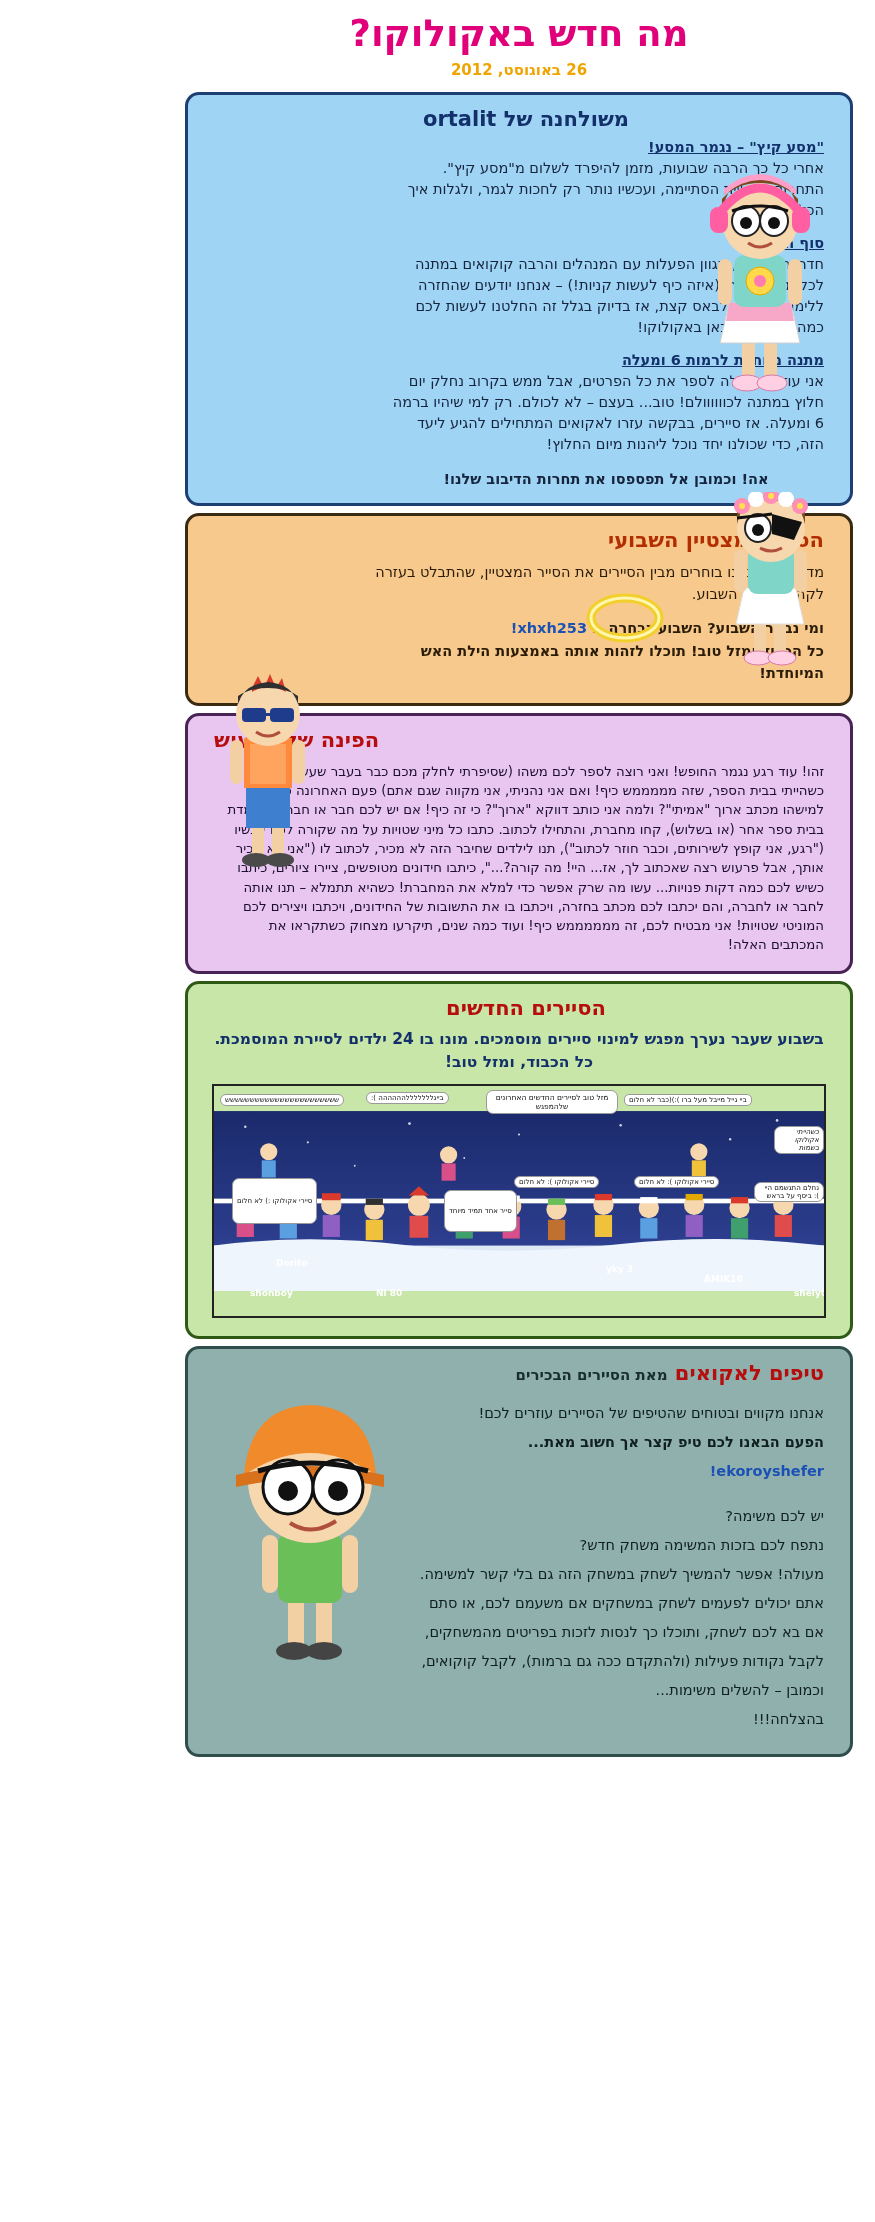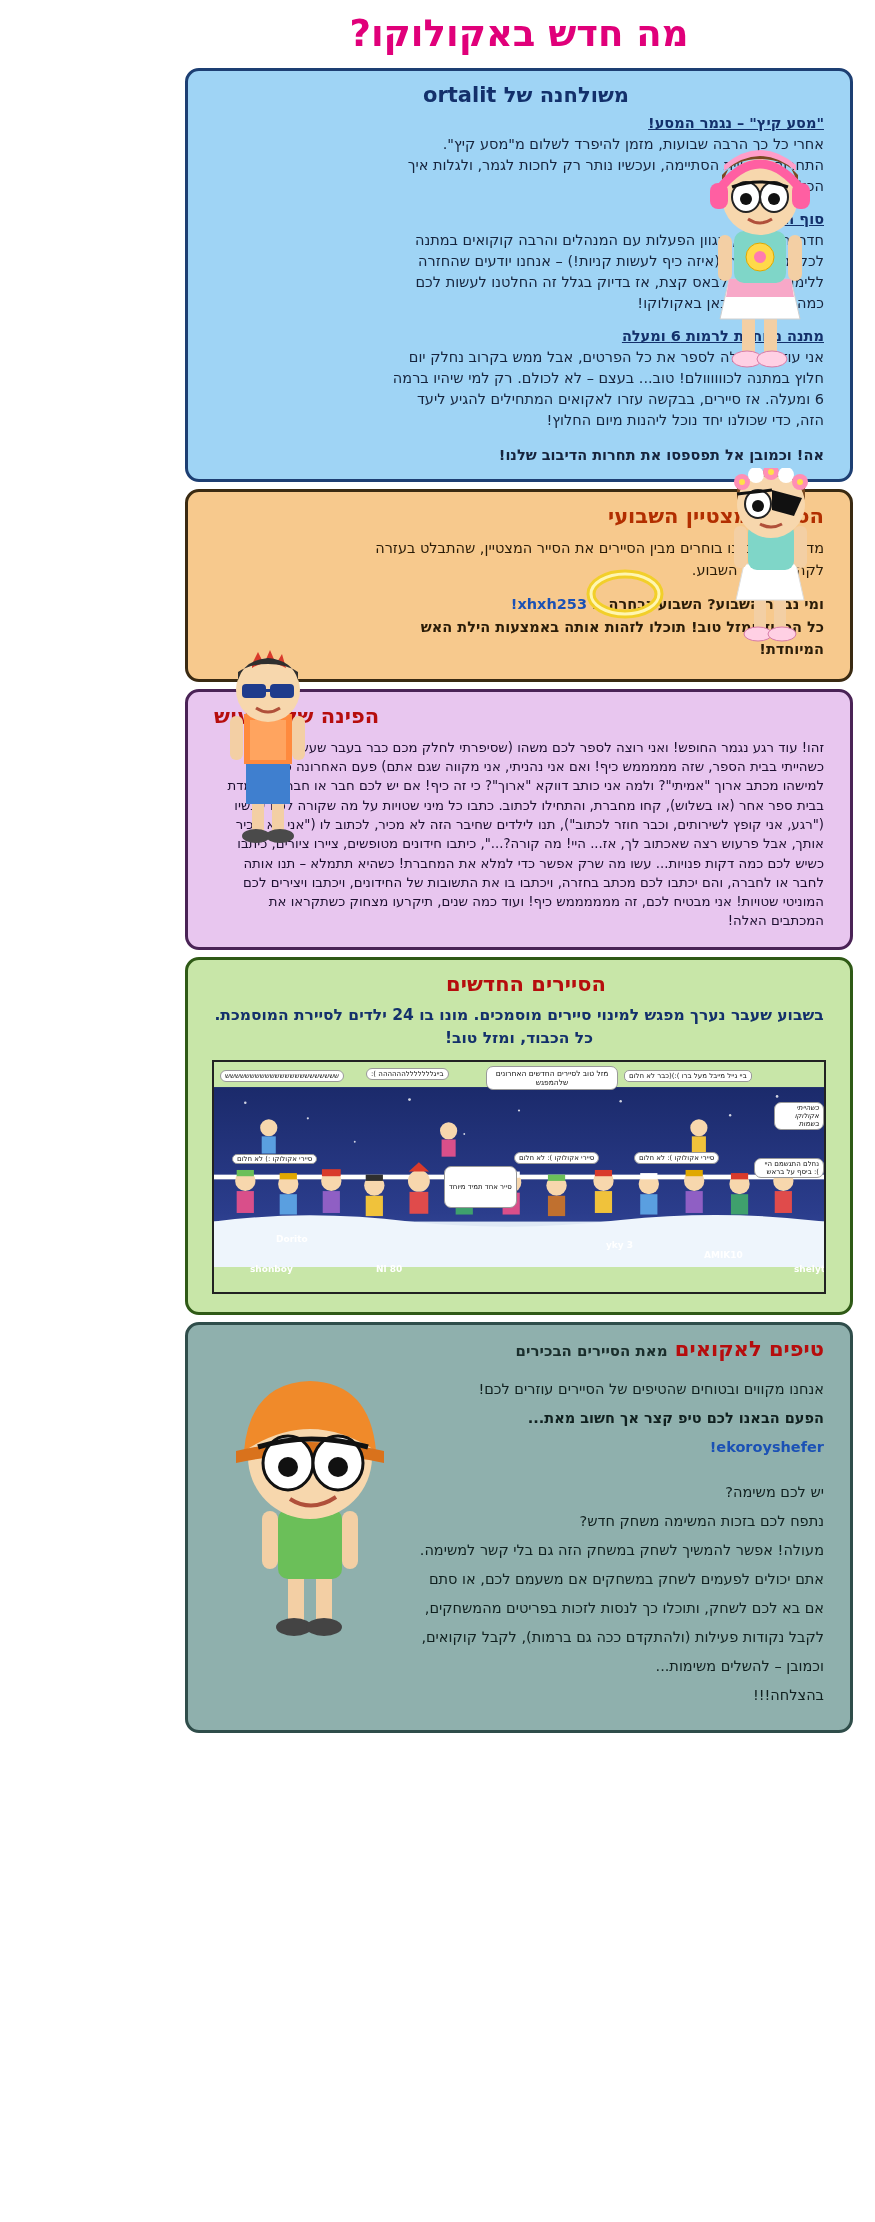--- a/index.html
+++ b/index.html
@@ -39,21 +39,21 @@
   .p-mail{background:#9fd4f5;border-color:#1d3f73;}
   .p-mail h2{color:#13306b;}
   .p-mail .body{padding:4px 26px 16px 200px;text-align:right;}
   .sec{margin-bottom:14px;}
   .sec .hd{
     font-size:14.5px;font-weight:bold;text-decoration:underline;
     color:#13306b;margin-bottom:3px;
   }
   .sec .hd.red{color:#c01414;}
   .sec p{margin:0;font-size:14.5px;line-height:1.45;color:#16243d;}
-  .closing{font-size:14.5px;font-weight:bold;color:#16243d;padding-top:2px;}
+  .closing{font-size:14.5px;font-weight:bold;color:#16243d;padding-top:2px;text-align:center;}
 
   
   .char1{position:absolute;right:6px;top:48px;width:170px;height:260px;}
 
   
   .p-player{background:#f7c98d;border-color:#3a2a12;}
   .p-player h2{color:#b22e00;padding-right:26px;text-align:right;}
   .p-player .body{padding:6px 26px 18px 170px;text-align:right;font-size:14.5px;line-height:1.5;color:#2a1c08;}
   .p-player .winner{font-weight:bold;}
   .p-player .winner .nick{color:#1b51b5;}
@@ -86,20 +86,21 @@
 
   .spacer{height:16px;}
 </style>
 </head>
 <body>
 
 <div class="page">
 
   <div class="masthead">
     <div class="title">מה חדש באקולוקו?</div>
+    <div class="date">26 באוגוסט, 2012</div>
   </div>
 
   <div class="panel p-mail">
     <h2>משולחנה של ortalit</h2>
 
     <svg class="char1" viewBox="0 0 170 260">
 
       <rect x="68" y="196" width="13" height="40" fill="#f3cfa4"></rect>
       <rect x="90" y="196" width="13" height="40" fill="#f3cfa4"></rect>
       <ellipse cx="73" cy="240" rx="15" ry="8" fill="#ffd0e4" stroke="#d77ba8"></ellipse>
@@ -344,21 +345,21 @@
         </g>
       </svg>
 
       <div style="position:absolute;left:6px;top:8px;background:#fff;border:1px solid #999;border-radius:7px;padding:1px 4px;font-size:7px;color:#111;max-width:120px;">ששששששששששששששששששששששש</div>
       <div style="position:absolute;left:140px;top:6px;background:#fff;border:1px solid #999;border-radius:7px;padding:1px 4px;font-size:7px;color:#111;max-width:110px;margin-left:12px;">בייגלללללללהההההה ):</div>
       <div style="position:absolute;left:272px;top:4px;background:#fff;border:1px solid #999;border-radius:7px;padding:2px 5px;font-size:7.5px;color:#111;max-width:120px;text-align:center;">מזל טוב לסיירים החדשים האחרונים שלהמפגש</div>
       <div style="position:absolute;left:410px;top:8px;background:#fff;border:1px solid #999;border-radius:5px;padding:1px 4px;font-size:7px;color:#111;max-width:130px;">ביי גייל מייבל מעל ברו ):)(כבר לא חלום</div>
       <div style="position:absolute;left:560px;top:40px;background:#fff;border:1px solid #999;border-radius:7px;padding:1px 4px;font-size:7px;color:#111;max-width:110px;font-style:italic;">כשהייתי אקולוקו בשמות</div>
       <div style="position:absolute;left:672px;top:56px;background:#fff;border:1px solid #999;border-radius:7px;padding:1px 4px;font-size:7px;color:#111;max-width:110px;">סיירי אקולוקו גבו ): מגנים בעולם</div>
 
-      <div style="position:absolute;left:18px;top:92px;background:#fff;border:1px solid #999;border-radius:7px;padding:0 4px;font-size:7px;color:#111;max-width:120px;">סיירי אקולוקו :) לא חלום</div>
+      <div style="position:absolute;left:18px;top:92px;background:#fff;border:1px solid #999;border-radius:7px;padding:18px 4px;font-size:7px;color:#111;max-width:120px;">סיירי אקולוקו :) לא חלום</div>
       <div style="position:absolute;left:300px;top:90px;background:#fff;border:1px solid #999;border-radius:7px;padding:1px 4px;font-size:7px;color:#111;max-width:110px;">סיירי אקולוקו ): לא חלום</div>
       <div style="position:absolute;left:420px;top:90px;background:#fff;border:1px solid #999;border-radius:7px;padding:1px 4px;font-size:7px;color:#111;max-width:110px;">סיירי אקולוקו ): לא חלום</div>
       <div style="position:absolute;left:230px;top:104px;background:#fff;border:1px solid #999;border-radius:7px;padding:16px 4px;font-size:7px;color:#111;max-width:110px;">סייר אחד תמיד מיוחד</div>
       <div style="position:absolute;left:540px;top:96px;background:#fff;border:1px solid #999;border-radius:7px;padding:1px 4px;font-size:7px;color:#111;max-width:120px;">נחלם התגשמם היי ): ביסף על בראש</div>
       <div style="position:absolute;left:666px;top:104px;background:#fff;border:1px solid #999;border-radius:2px;padding:1px 4px;font-size:7px;color:#111;max-width:110px;">אקולוקו שולחים איתנו ):</div>
 
       <div style="position:absolute;left:62px;top:172px;font-size:9px;color:#fff;font-weight:bold;">Dorito</div>
       <div style="position:absolute;left:36px;top:202px;font-size:9px;color:#fff;font-weight:bold;">shonboy</div>
       <div style="position:absolute;left:162px;top:202px;font-size:9px;color:#fff;font-weight:bold;">Nl   80</div>
       <div style="position:absolute;left:392px;top:178px;font-size:9px;color:#fff;font-weight:bold;">yky   3</div>

